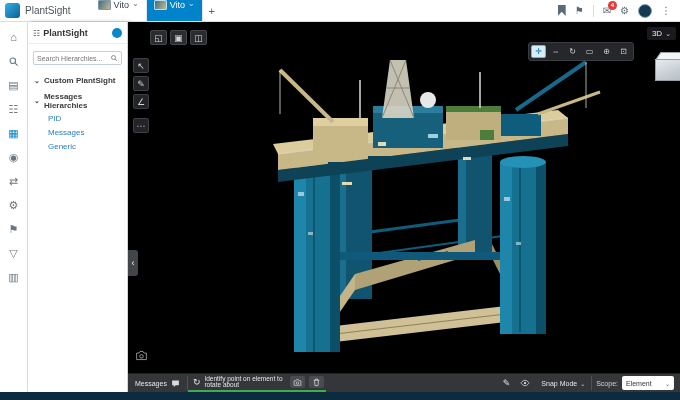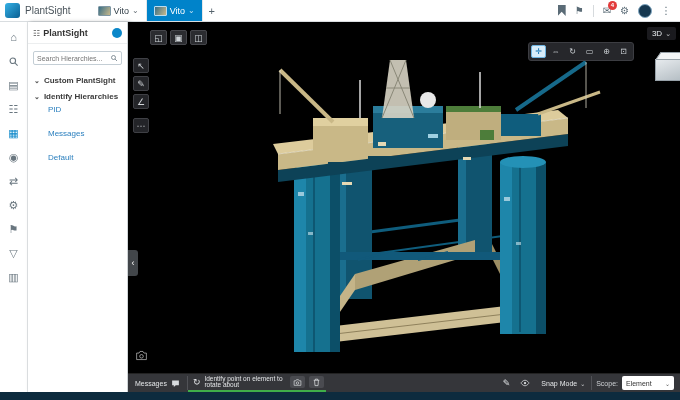--- a/index.html
+++ b/index.html
@@ -6,21 +6,21 @@
   html,body{width:680px;height:400px;overflow:hidden;background:#fff;
     font-family:"Liberation Sans",sans-serif;}
   .app{width:680px;height:400px;display:flex;flex-direction:column;position:relative}
 
   
   .topbar{flex:0 0 22px;height:22px;background:#fff;border-bottom:1px solid #d9dde0;
     display:flex;align-items:stretch}
   .logo{width:15px;height:15px;margin:3px 5px 0 5px;border-radius:3px;
     background:linear-gradient(135deg,#35b1e6,#0a5f93)}
   .app-name{font-size:10px;color:#4a545b;align-self:center;margin-right:20px}
-  .tab{display:flex;align-items:center;gap:3px;padding:0 7px;font-size:9px;color:#34414a;
+  .tab{display:flex;align-items:flex-start;gap:3px;padding:0 7px;font-size:9px;color:#34414a;
     border-right:1px solid #e4e7e9;cursor:pointer}
   .tab .thumb{width:13px;height:10px;border:1px solid #7e97a4;border-radius:1px;
     background:linear-gradient(120deg,#3a6f86,#c8b98c)}
   .tab .caret{font-size:8px;opacity:.75;line-height:1}
   .tab.active{background:#0083ca;color:#fff}
   .tab.active .thumb{border-color:#bcdcee}
   .newtab{width:18px;display:flex;align-items:center;justify-content:center;
     color:#55636c;font-size:11px}
   .topbar-right{margin-left:auto;display:flex;align-items:center;gap:9px;padding:0 9px}
   .tb-icon{font-size:10px;color:#5a6b76;line-height:1;position:relative;display:inline-flex}
@@ -52,21 +52,21 @@
   .dock-dot{width:10px;height:10px;border-radius:50%;background:#0b87c9;color:#fff;
     font-size:6px;line-height:10px;text-align:center;cursor:pointer}
   .search-box{margin:7px 5px 4px 5px;border:1px solid #c4ced5;border-radius:2px;display:flex;
     align-items:center;padding:2px 3px;gap:2px;background:#fff}
   .search-box input{border:0;outline:0;width:100%;font-size:7px;color:#555;
     font-family:"Liberation Sans",sans-serif;background:transparent}
   .search-box svg{width:8px;height:8px;color:#6c7a83;flex:0 0 8px}
   .section{padding:7px 6px 0 6px;font-weight:bold;color:#3b3b3b;display:flex;gap:4px;
     font-size:8px;align-items:center;cursor:pointer}
   .section .caret{font-size:7px;color:#555}
-  .tree-links{padding:4px 0 0 20px;display:flex;flex-direction:column;gap:15px}
+  .tree-links{padding:4px 0 0 20px;display:flex;flex-direction:column;gap:5px}
   .tree-link{color:#2a7fbe;font-size:8px;cursor:pointer}
 
   
   .right-col{flex:1;display:flex;flex-direction:column;min-width:0}
   .viewport{flex:1;background:#000;position:relative;overflow:hidden}
   .viewport svg.scene{position:absolute;inset:0}
 
   .vtl{position:absolute;top:8px;left:22px;display:flex;gap:3px}
   .vtl-btn{width:17px;height:15px;background:#2b2c30;border:1px solid #45464b;border-radius:2px;
     color:#cfd4d8;font-size:9px;display:flex;align-items:center;justify-content:center;cursor:pointer}
@@ -191,26 +191,26 @@
             <circle cx="7" cy="7" r="4" fill="none" stroke="currentColor" stroke-width="1.6"></circle>
             <line x1="10" y1="10" x2="14" y2="14" stroke="currentColor" stroke-width="1.6"></line>
           </svg>
       </div>
       <div class="section">
         <span class="caret">⌄</span>
         <span>Custom PlantSight</span>
       </div>
       <div class="section">
         <span class="caret">⌄</span>
-        <span>Identify Hierarchies</span>
+        <span>Messages Hierarchies</span>
       </div>
       <div class="tree-links">
         <span class="tree-link">PID</span>
         <span class="tree-link">Messages</span>
-        <span class="tree-link">Default</span>
+        <span class="tree-link">Generic</span>
       </div>
     </aside>
 
     <section class="right-col">
       <div class="viewport">
 
         <svg class="scene" viewBox="0 0 552 354" preserveAspectRatio="xMidYMid meet">
 
           <line x1="227" y1="212" x2="347" y2="196" stroke="#0f5d7d" stroke-width="3"></line>
           <line x1="200" y1="238" x2="390" y2="212" stroke="#0f5d7d" stroke-width="2"></line>

